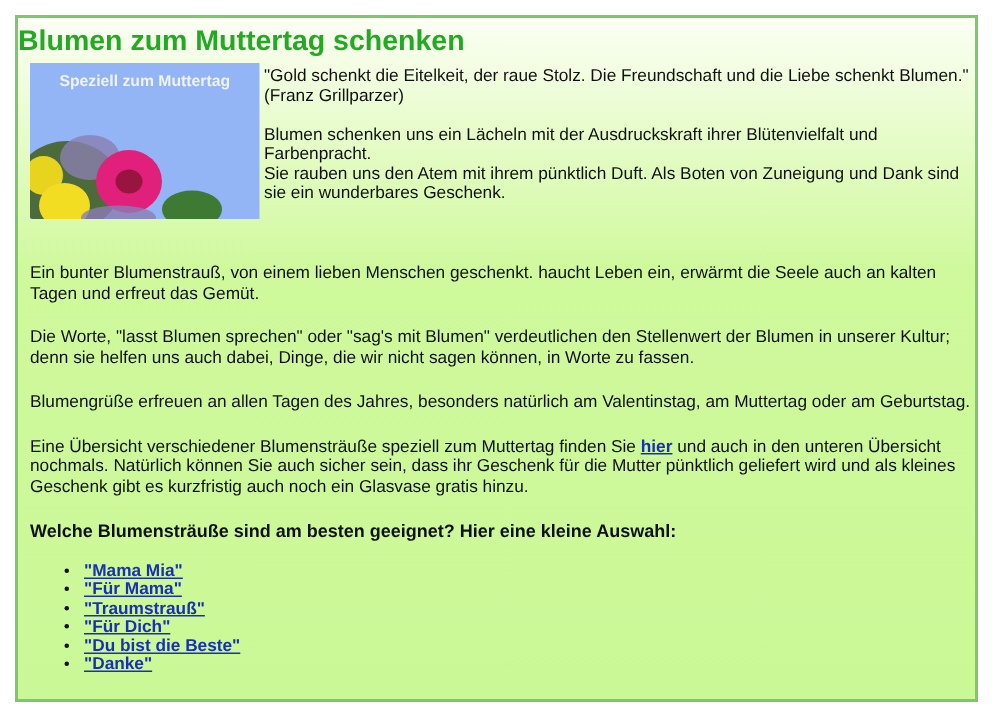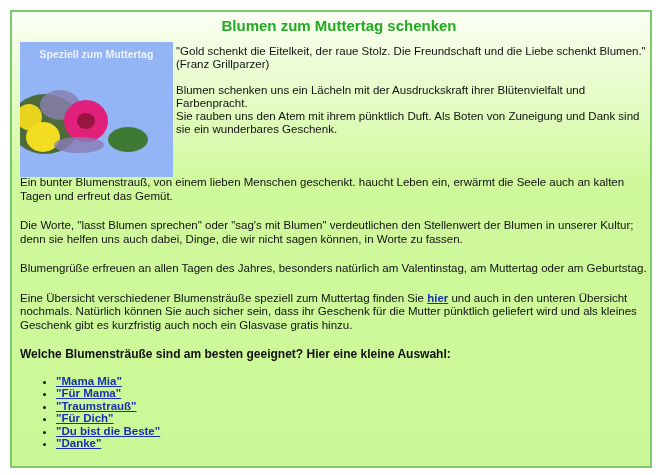--- a/index.html
+++ b/index.html
@@ -1,23 +1,23 @@
 <!DOCTYPE html>
 <html><head>
 <meta charset="utf-8">
 <style>
   html, body { margin: 0; padding: 0; background: #ffffff; }
   body { width: 666px; height: 475px; position: relative; overflow: hidden;
          font-family: "Liberation Sans", sans-serif; font-size: 12px; color: #111; }
   .box { position: absolute; left: 10px; top: 10px; width: 642px; height: 458px;
          border: 2px solid #7cc86b; box-sizing: border-box;
          background: linear-gradient(to bottom, #fbfff4 0px, #e6fcc8 80px, #cff99c 170px, #cbf897 100%); }
-  .title { position: absolute; left: 0; right: 0; top: 5px; text-align: center;
-           color: #22aa22; font-weight: bold; font-size: 15px; margin-left: 16px; }
-  .pic { position: absolute; left: 8px; top: 30px; width: 153px; height: 135px;
+  .title { position: absolute; left: 0; right: 0; top: 5px; 
+           color: #22aa22; font-weight: bold; font-size: 19px; }
+  .pic { position: absolute; left: 8px; top: 30px; width: 153px; height: 104px;
          background: #93b4f5; overflow: hidden; }
   .pic-label { position: absolute; left: 0; right: 0; top: 6px; text-align: center;
                color: #eef3ff; font-weight: bold; font-size: 10.5px; }
   .flower { position: absolute; border-radius: 50%; }
   .intro { position: absolute; left: 164px; top: 33px; width: 478px; line-height: 13px; font-size: 11.5px; }
   .intro p { margin: 0 0 13px 0; }
   .body-text { position: absolute; left: 8px; top: 148px; width: 628px; font-size: 11.5px; line-height: 13.5px; }
   .body-text p { margin: 16px 0 13px 0; }
   .bold { font-weight: bold; font-size: 12px; }
   a.lnk { color: #1a2fb8; font-weight: bold; text-decoration: underline; }

